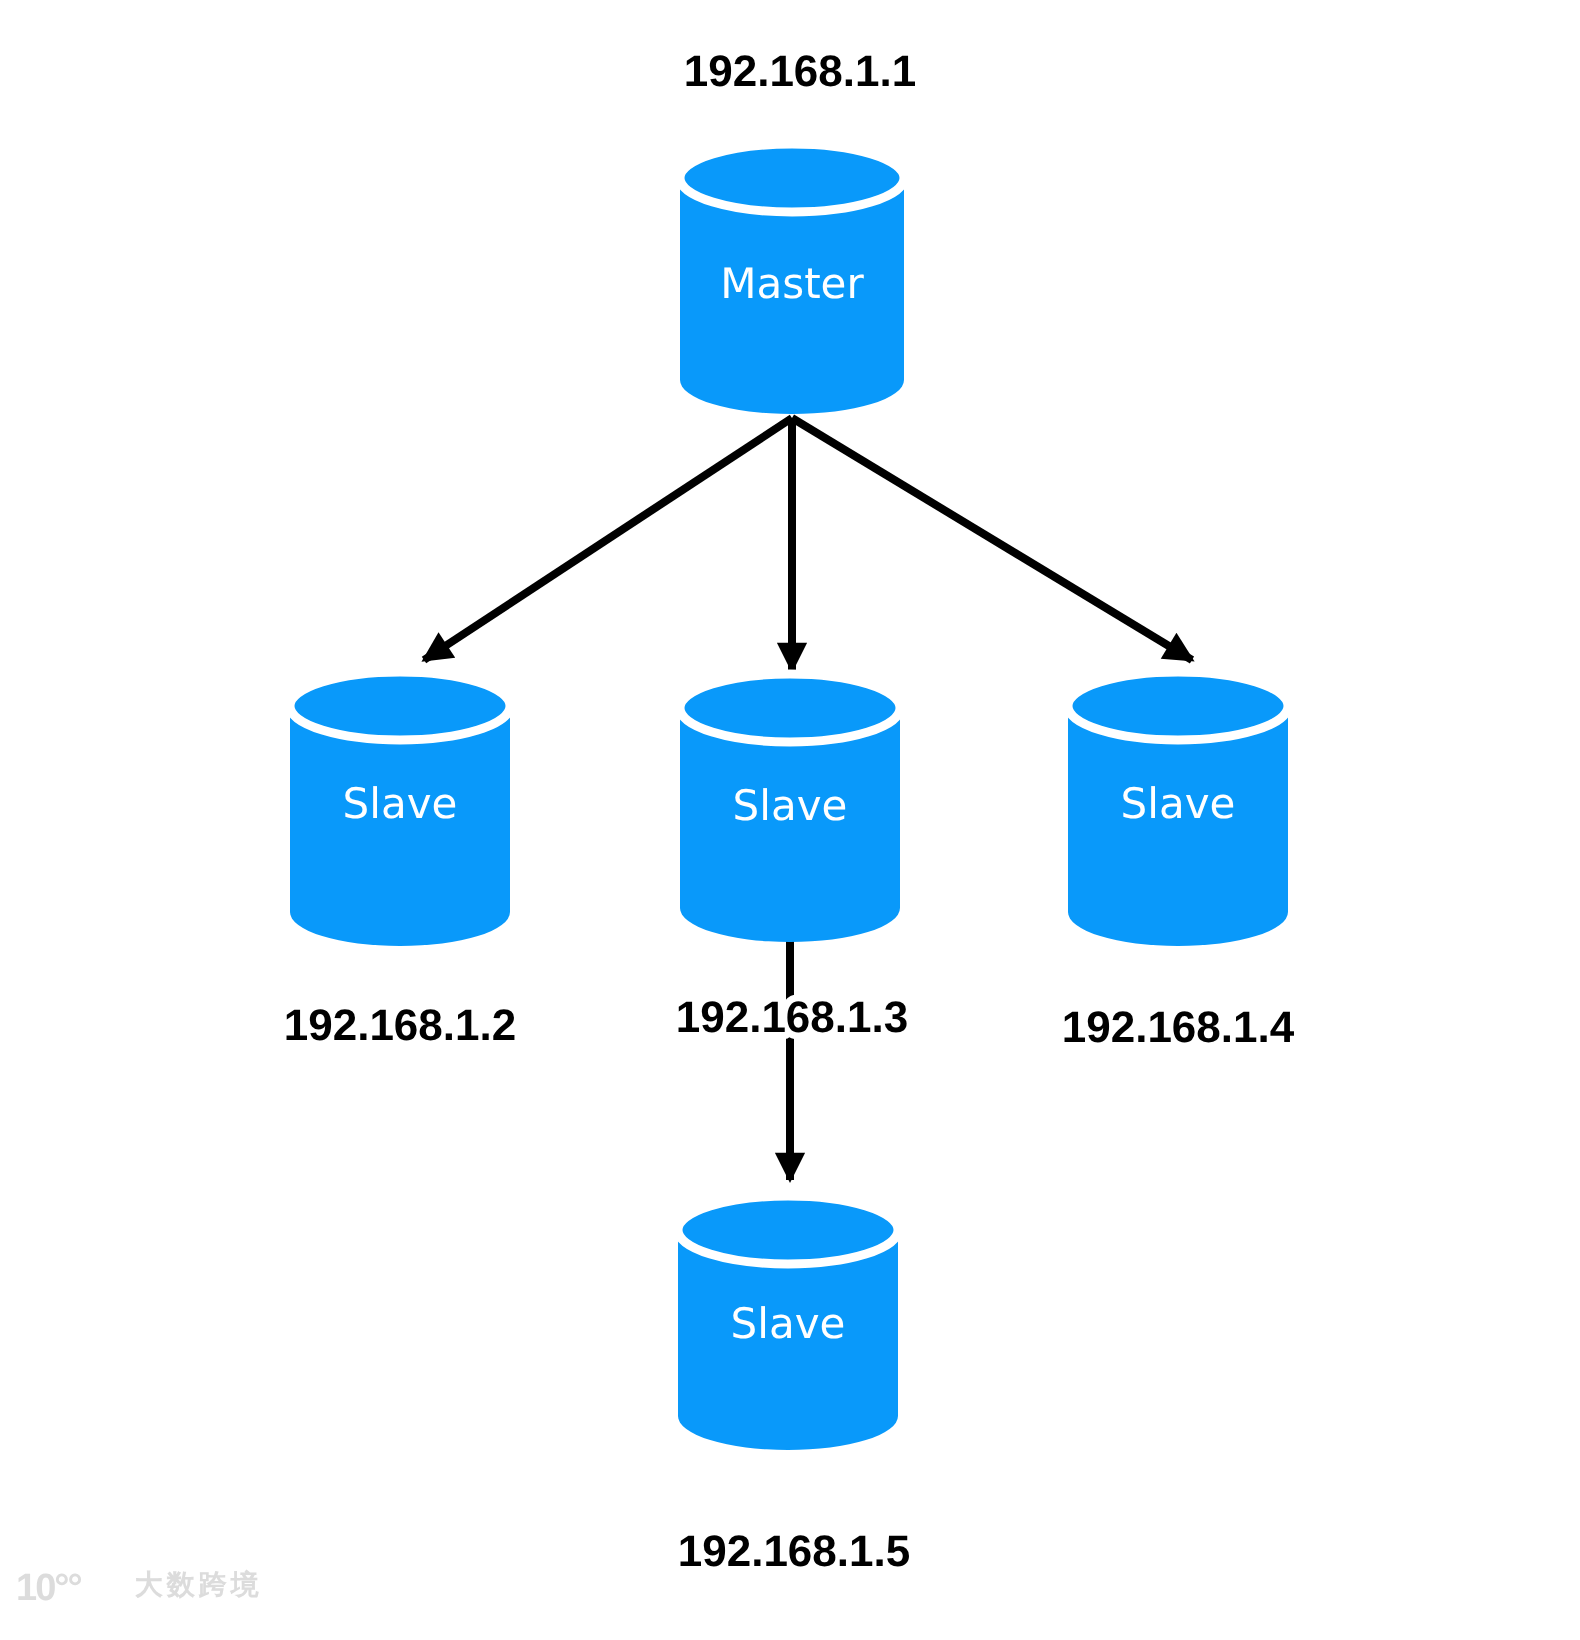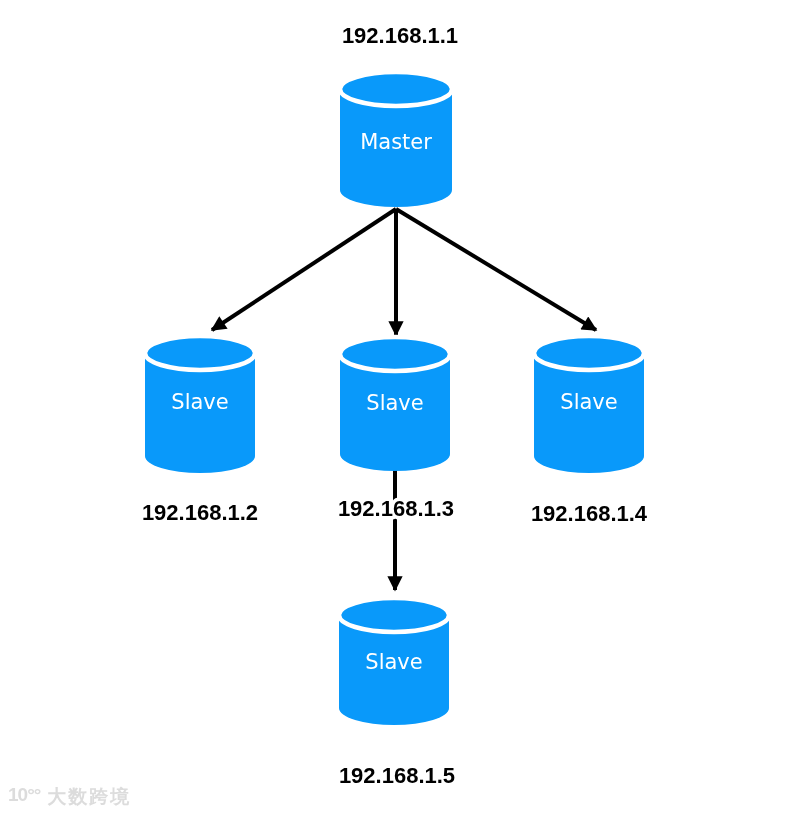--- a/index.html
+++ b/index.html
@@ -50,24 +50,25 @@
     color: #dcdcdc;
     user-select: none;
   }
   .watermark .logo {
     font-size: 19px;
     font-weight: 700;
     letter-spacing: -1px;
     font-family: "Liberation Sans", sans-serif;
   }
   .watermark .wm-text {
-    font-size: 19px;
+    font-size: 14px;
     font-weight: 700;
     letter-spacing: 2px;
     font-family: "DejaVu Sans", sans-serif;
+    margin-left: 20px;
   }
 </style>
 </head>
 <body>
 
 <div class="stage">
 
   <svg width="790" height="820" viewBox="0 0 790 820">
     <defs>
       <marker id="arrowhead" viewBox="0 0 10 10" refX="9" refY="5" markerWidth="4.6" markerHeight="3.8" orient="auto-start-reverse">

